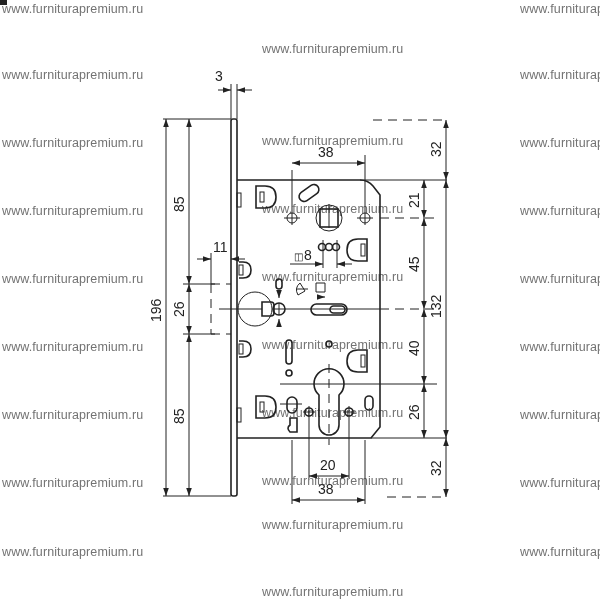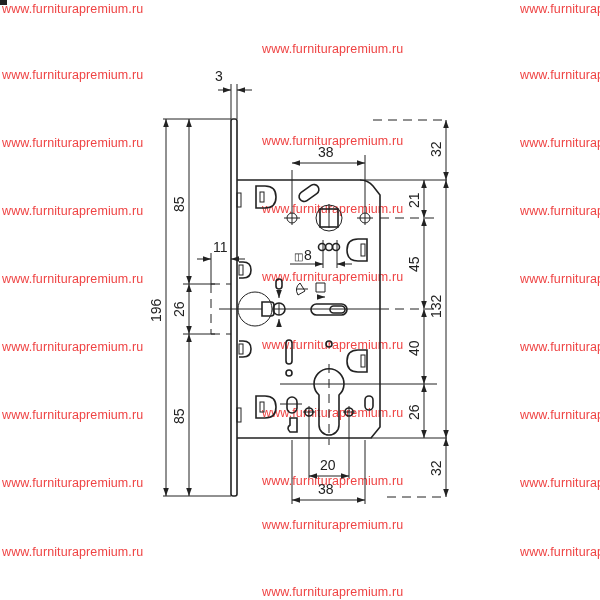--- a/index.html
+++ b/index.html
@@ -1,17 +1,17 @@
 <!DOCTYPE html>
 <html><head>
   <meta charset="utf-8">
   <style>
     html, body { margin: 0; padding: 0; background: #ffffff; }
     body { width: 600px; height: 600px; position: relative; overflow: hidden; font-family: "Liberation Sans", sans-serif; }
-    .wm { position: absolute; font-family: "Liberation Sans", sans-serif; font-size: 12.5px; color: #ef4444; letter-spacing: 0.1px; white-space: nowrap; pointer-events: none; }
+    .wm { position: absolute; font-family: "Liberation Sans", sans-serif; font-size: 12.5px; color: #737373; letter-spacing: 0.1px; white-space: nowrap; pointer-events: none; }
     .corner-mark { position: absolute; left: 0; top: 0; width: 7px; height: 5px; background: #222; }
     svg { position: absolute; left: 0; top: 0; }
     .ln { stroke: #222; stroke-width: 1; fill: none; }
     .thk { stroke: #222; stroke-width: 1.6; fill: none; }
     .dash { stroke: #222; stroke-width: 1; fill: none; stroke-dasharray: 9 6; }
     .dim-text { font-family: "Liberation Sans", sans-serif; font-size: 14px; fill: #222; }
   </style>
 </head>
 <body>
 

